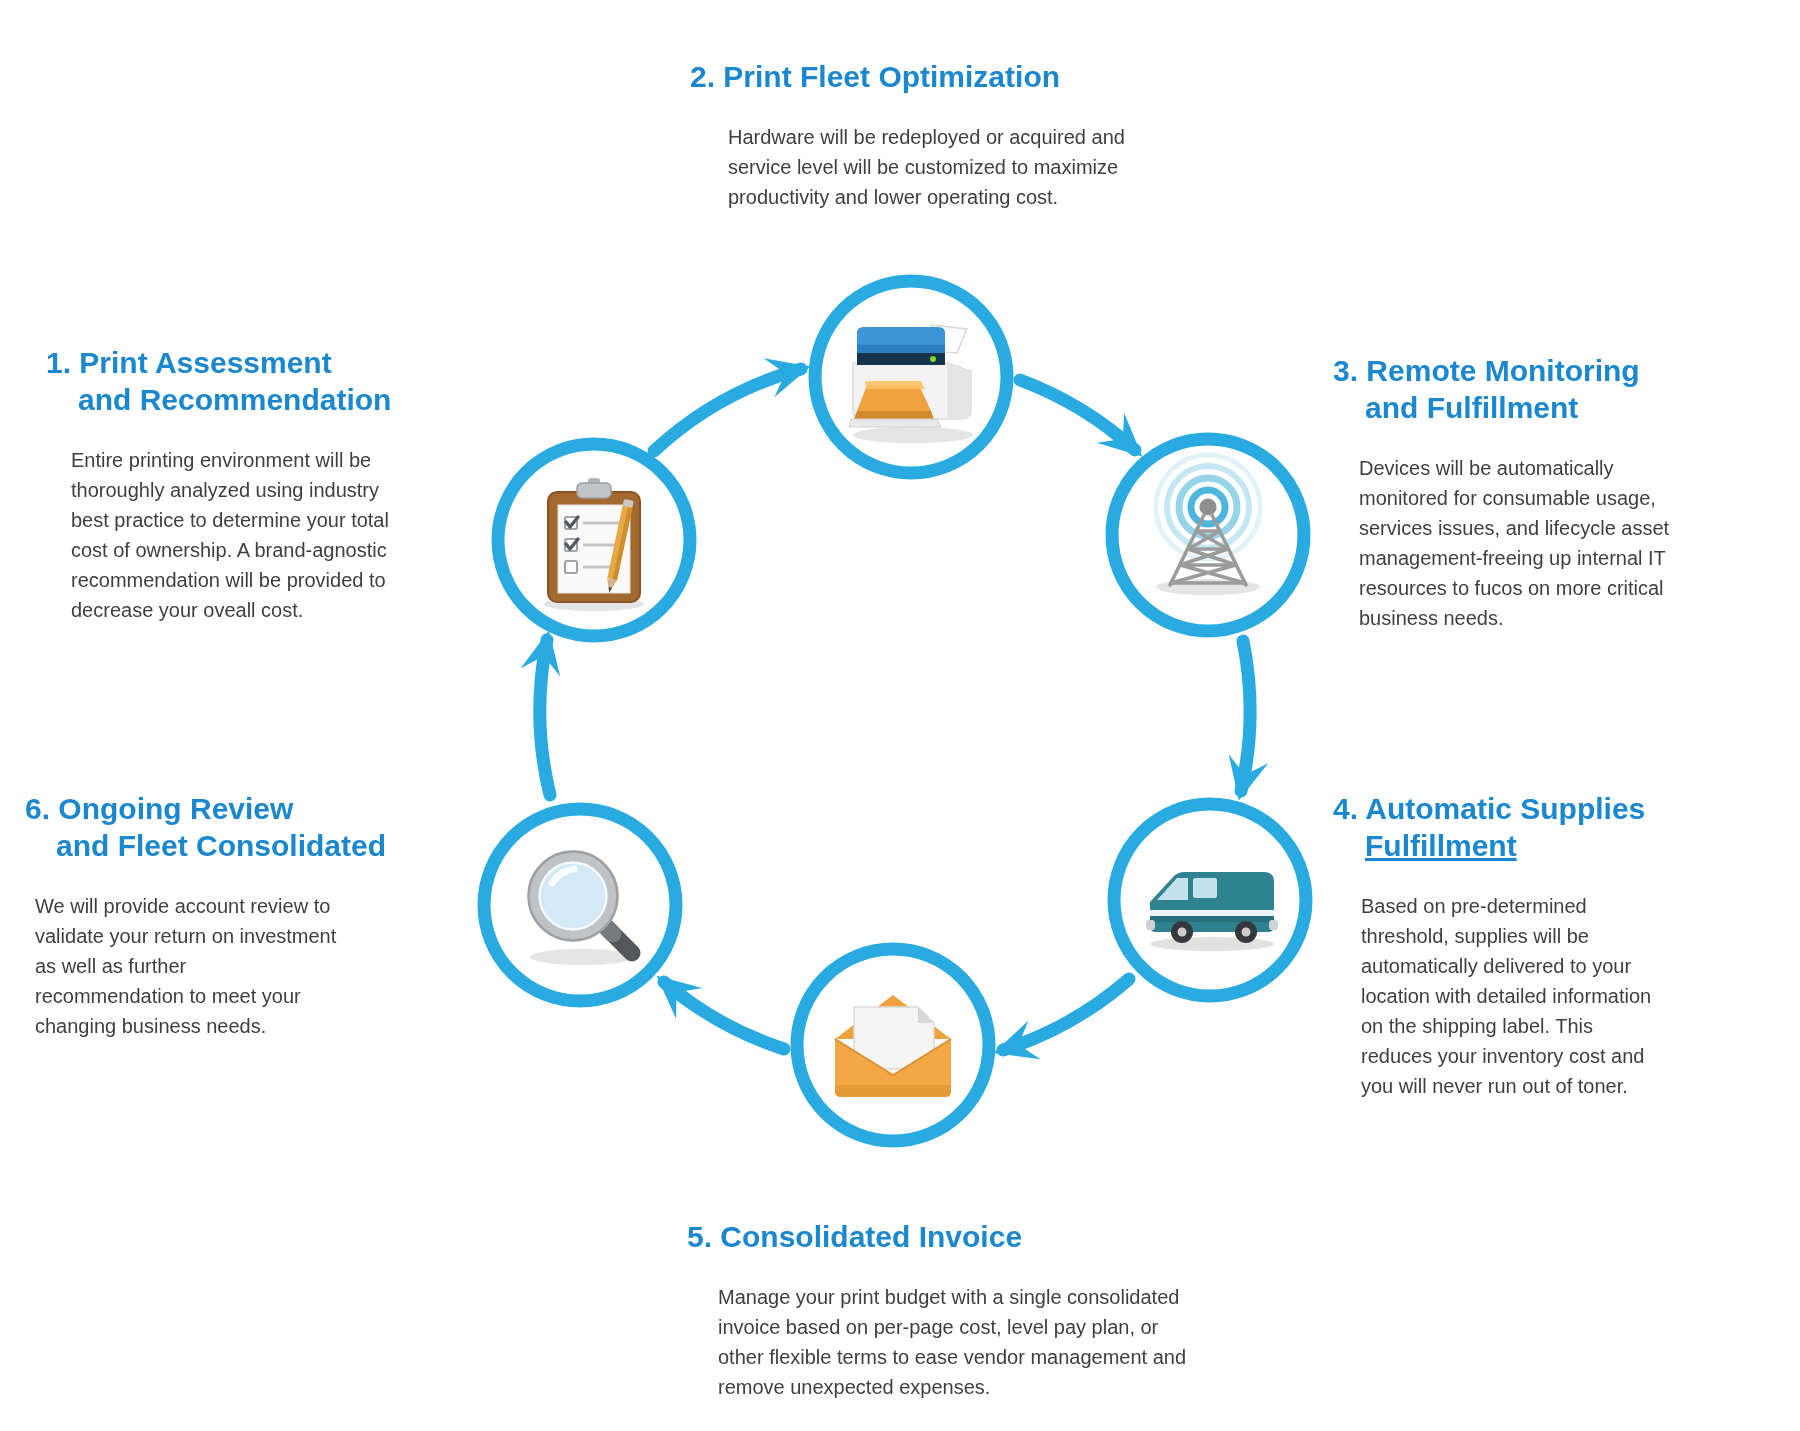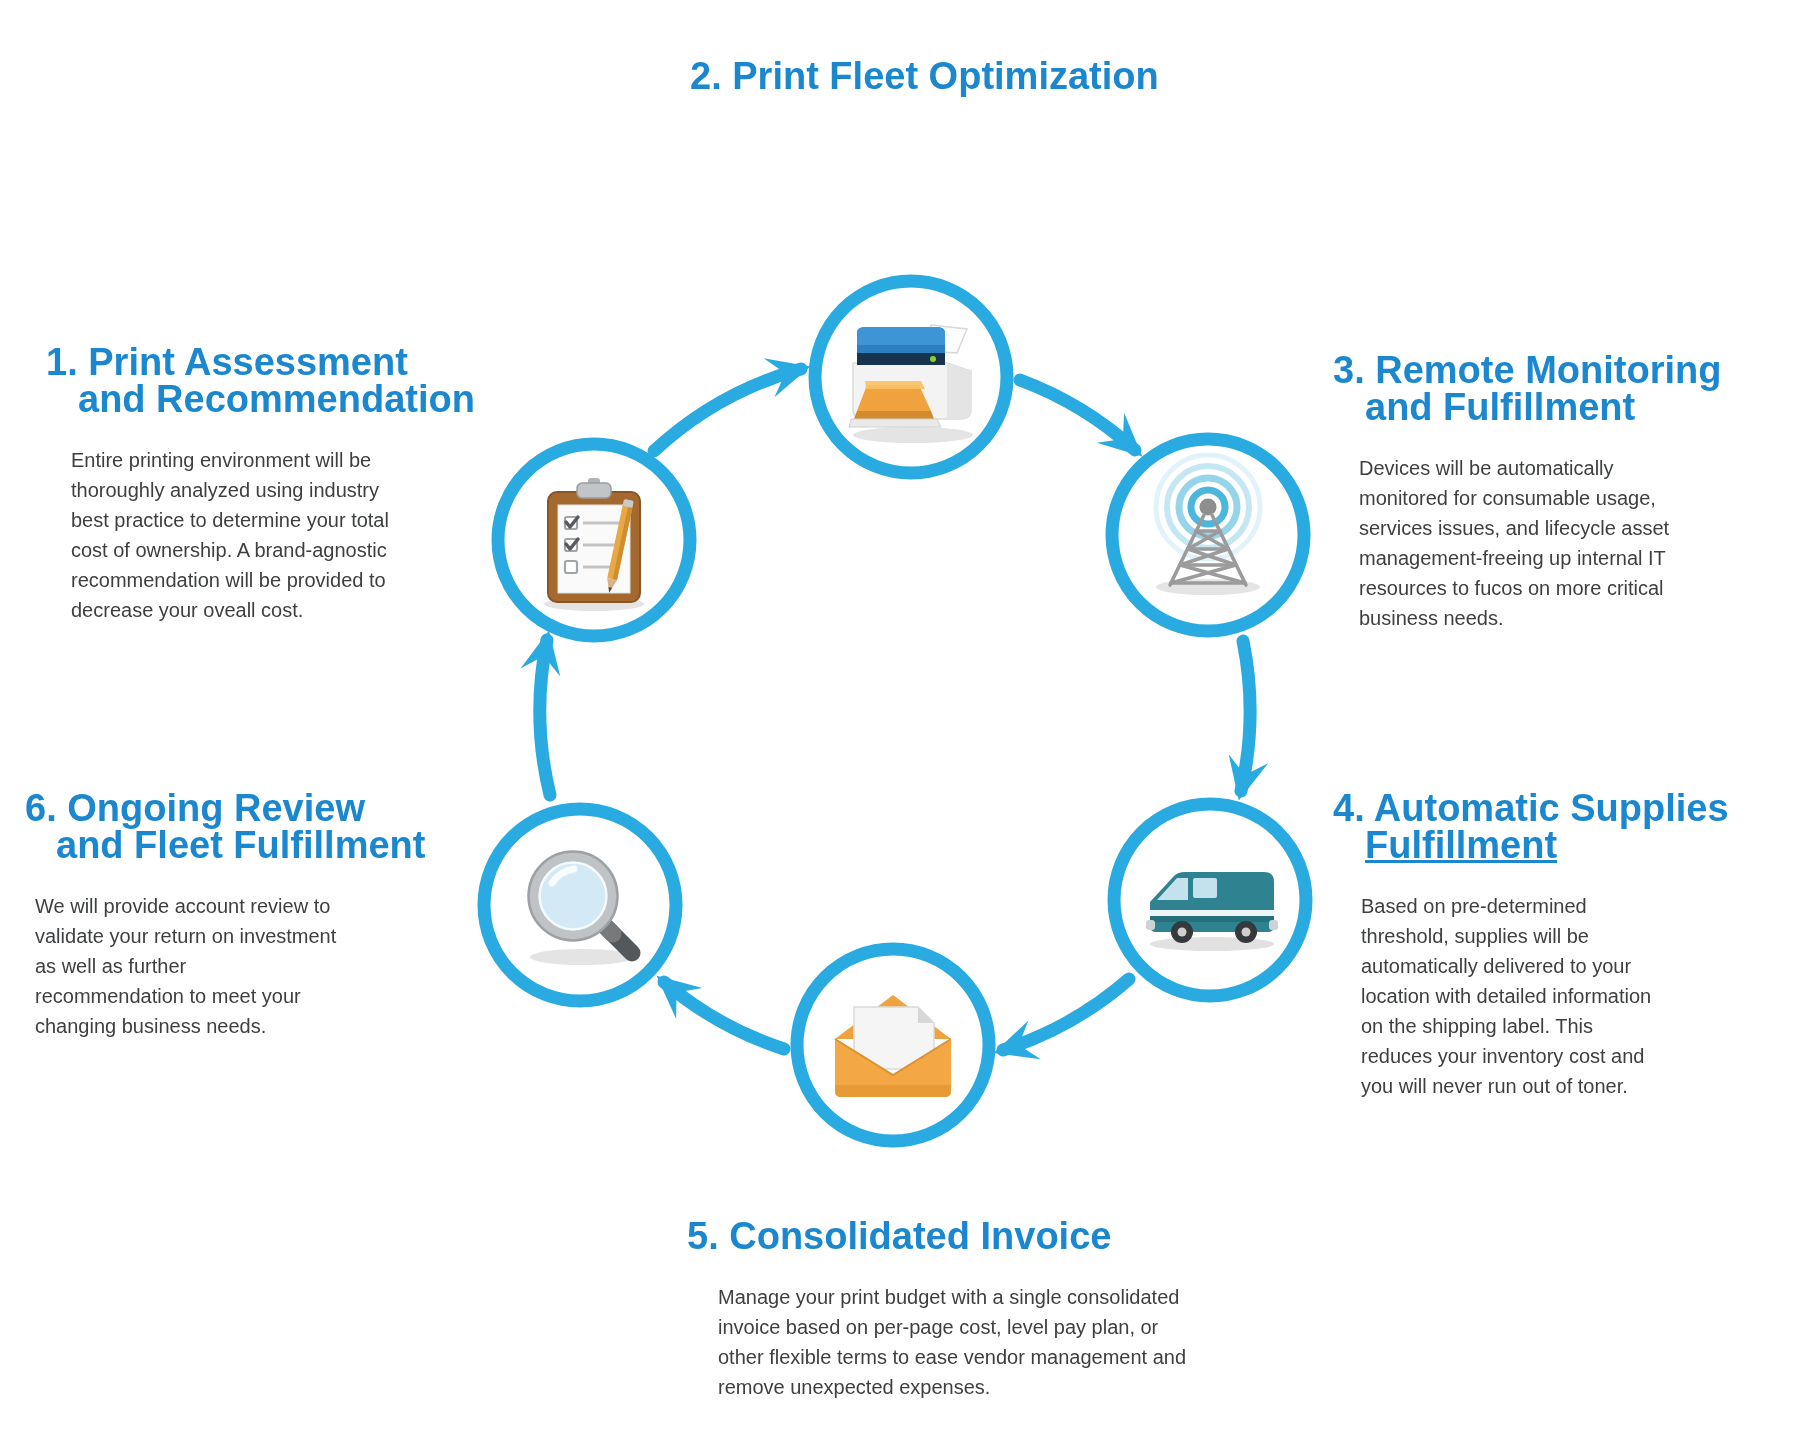--- a/index.html
+++ b/index.html
@@ -8,21 +8,21 @@
     width:1800px;
     height:1431px;
     background:#ffffff;
     font-family:"Liberation Sans", sans-serif;
     overflow:hidden;
   }
   .diagram-svg{position:absolute;left:0;top:0;}
   .step{position:absolute;}
   .step h2{
     margin:0;
-    font-size:38px;
+    font-size:30px;
     font-weight:700;
     line-height:37px;
     color:#1a87ce;
     letter-spacing:0;
   }
   .step h2 span{display:block;}
   .step p.desc{
     margin:27px 0 0 0;
     font-size:20px;
     line-height:30px;
@@ -165,20 +165,21 @@
       <span class="tl1">1. Print Assessment</span>
       <span class="tl2">and Recommendation</span>
     </h2>
     <p class="desc">Entire printing environment will be thoroughly analyzed using industry best practice to determine your total cost of ownership. A brand-agnostic recommendation will be provided to decrease your oveall cost.</p>
   </div>
 
   <div class="step" id="s2">
     <h2>
       <span class="tl1">2. Print Fleet Optimization</span>
     </h2>
+    <p class="desc">Hardware will be redeployed or acquired and service level will be customized to maximize productivity and lower operating cost.</p>
   </div>
 
   <div class="step" id="s3">
     <h2>
       <span class="tl1">3. Remote Monitoring</span>
       <span class="tl2">and Fulfillment</span>
     </h2>
     <p class="desc">Devices will be automatically monitored for consumable usage, services issues, and lifecycle asset management-freeing up internal IT resources to fucos on more critical business needs.</p>
   </div>
 
@@ -193,18 +194,18 @@
   <div class="step" id="s5">
     <h2>
       <span class="tl1">5. Consolidated Invoice</span>
     </h2>
     <p class="desc">Manage your print budget with a single consolidated invoice based on per-page cost, level pay plan, or other flexible terms to ease vendor management and remove unexpected expenses.</p>
   </div>
 
   <div class="step" id="s6">
     <h2>
       <span class="tl1">6. Ongoing Review</span>
-      <span class="tl2">and Fleet Fulfillment</span>
+      <span class="tl2">and Fleet Consolidated</span>
     </h2>
     <p class="desc">We will provide account review to validate your return on investment as well as further recommendation to meet your changing business needs.</p>
   </div>
 
 </div>
 
 </body></html>

